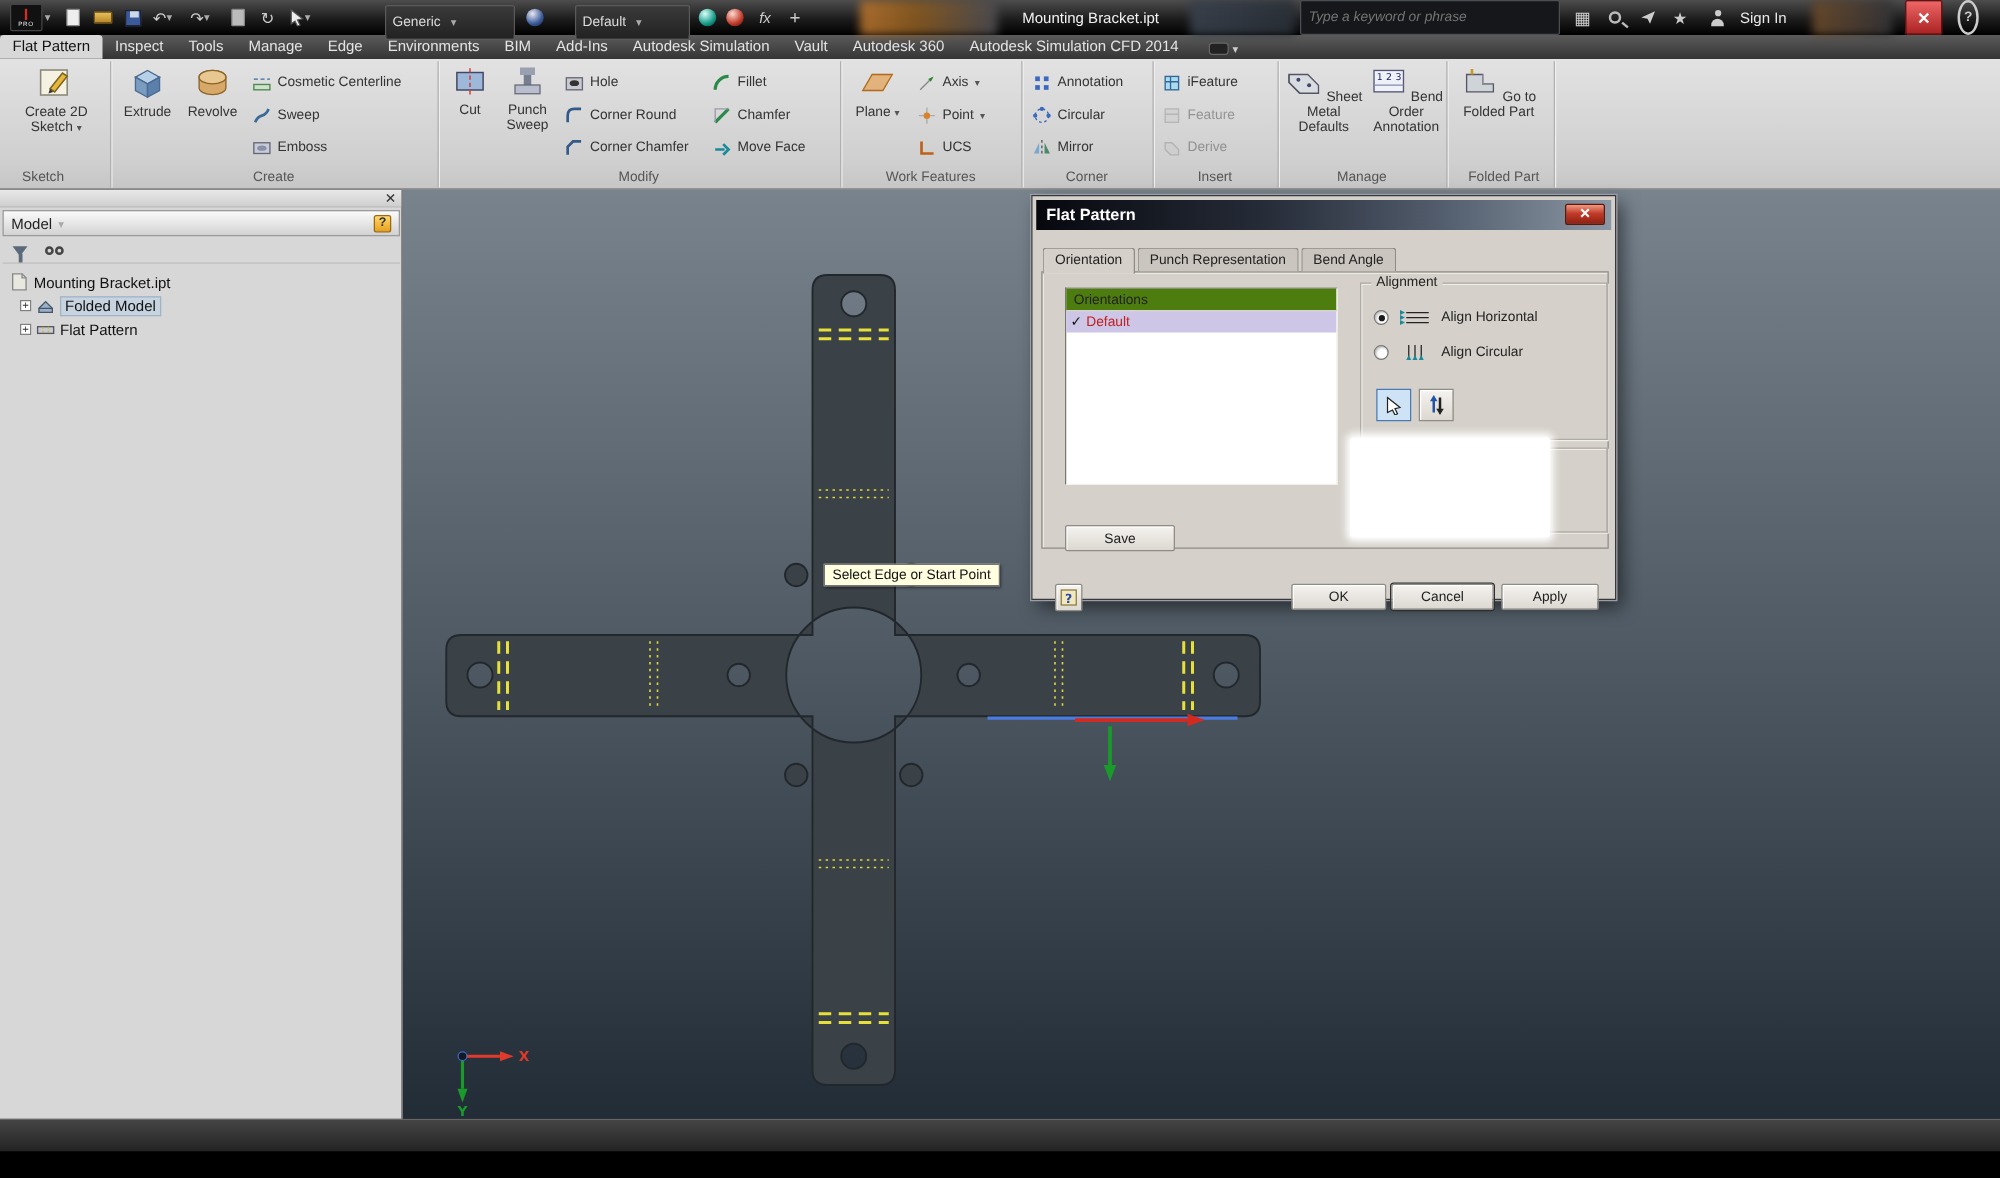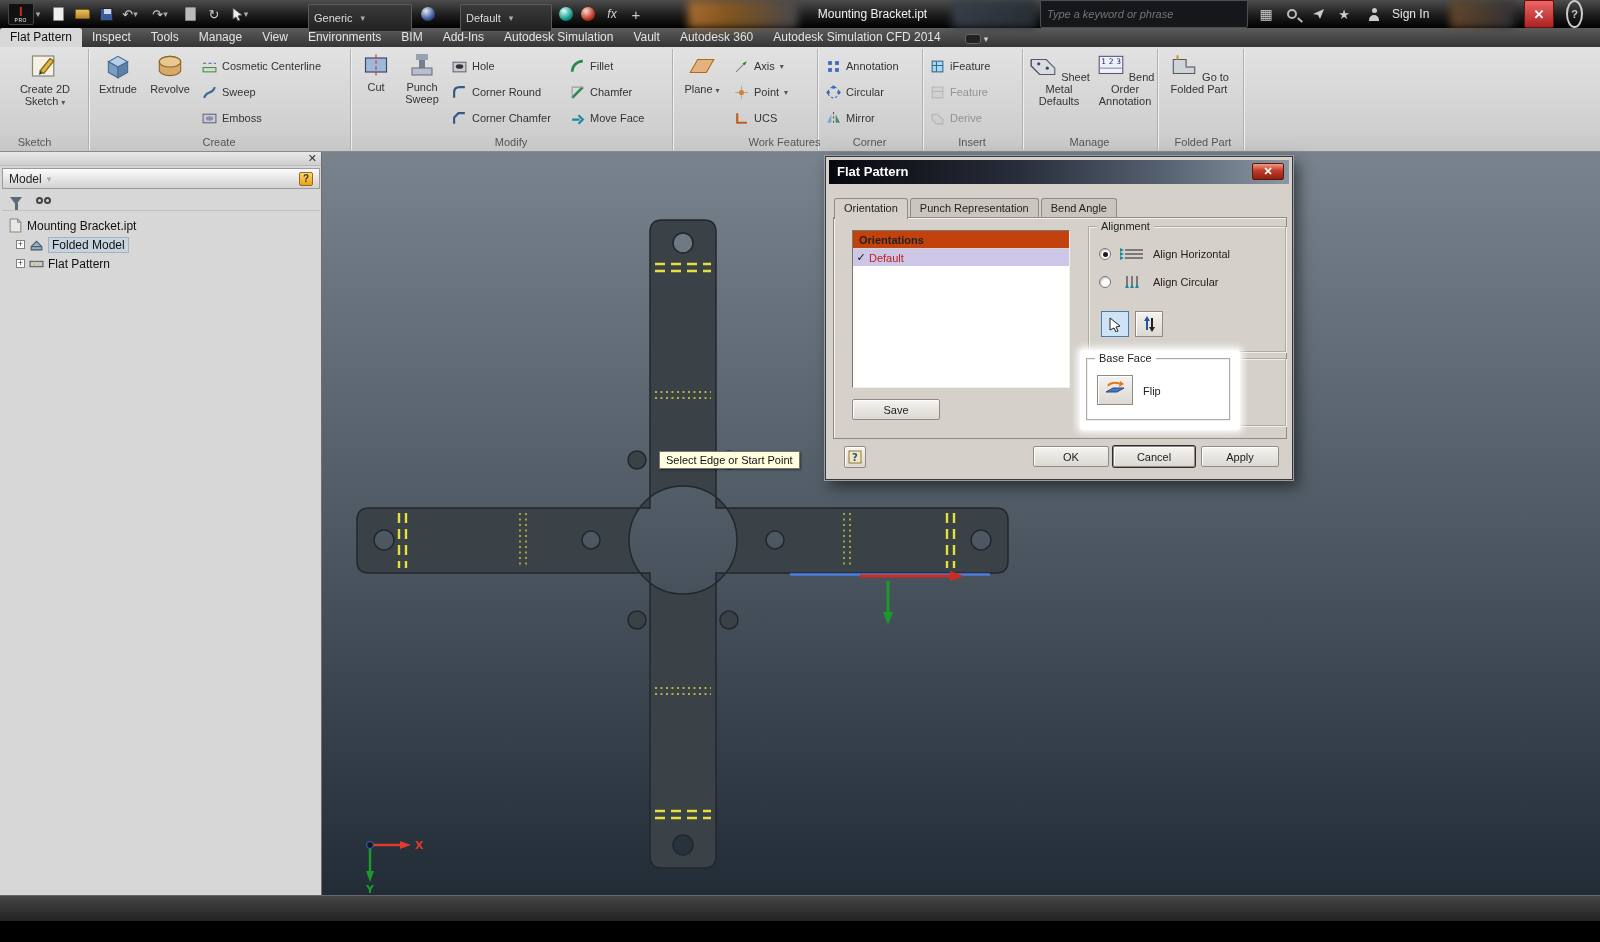--- a/index.html
+++ b/index.html
@@ -108,26 +108,26 @@
                background:linear-gradient(#f09a82,#c23b2a 45%,#8e2010); border:1px solid #5e160a; border-radius:2px;
                color:#fff; font-size:11px; font-weight:bold; text-align:center; line-height:15px; z-index:2; }
   .dlg-tabs { position:absolute; left:8px; top:41px; display:flex; z-index:2; }
   .dtab { font-size:11px; color:#222; background:#cac6bf; border:1px solid #8f8c86; border-bottom:none;
           border-radius:3px 3px 0 0; padding:3px 9px; margin-right:2px; }
   .dtab.active { background:#d5d1ca; padding-bottom:5px; margin-bottom:-2px; position:relative; z-index:3; }
   .dlg-frame { position:absolute; left:7px; top:60px; width:454px; height:222px; border:1px solid #8f8c86;
                background:#d5d1ca; box-shadow:inset 1px 1px 0 #f4f2ee; }
   .listbox { position:absolute; left:18px; top:12px; width:218px; height:158px; background:#fff;
              border:1px solid; border-color:#7a776f #f2f0ec #f2f0ec #7a776f; }
-  .listhdr { height:18px; font-size:11px; color:#222; padding:3px 6px; background:#c2410c; border-bottom:1px solid #d8d5cf;font-weight:bold; }
+  .listhdr { height:18px; font-size:11px; color:#222; padding:3px 6px; background:#4d7c0f; border-bottom:1px solid #d8d5cf; }
   .listitem { height:17px; display:flex; align-items:center; font-size:11px; }
   .listitem .chk { width:16px; text-align:center; color:#111; }
   .btn { font-size:11px; color:#222; background:linear-gradient(#f5f3f0,#dcd8d1); border:1px solid #8f8c86;
          border-radius:2px; box-shadow:inset 1px 1px 0 #fff; text-align:center; display:flex;
-         align-items:center; justify-content:center; cursor:default; }
+         align-items:center; justify-content:center; cursor:default;margin-top:21px; }
   .grpbox { position:absolute; border:1px solid #aeaba4; box-shadow:inset 1px 1px 0 #f0eee9, 1px 1px 0 #f0eee9; }
   .grplab { position:absolute; top:-7px; left:8px; background:#d5d1ca; padding:0 4px; font-size:11px; color:#222; }
   .radio { width:12px; height:12px; border-radius:50%; background:#fff; border:1px solid #777;
            box-shadow:inset 1px 1px 2px #bbb; flex:0 0 auto; }
   .radio.sel::after { content:""; display:block; width:5px; height:5px; margin:2.5px; border-radius:50%; background:#1a1a1a; }
   .alrow { position:absolute; left:10px; display:flex; align-items:center; gap:8px; font-size:11px; color:#222; }
   .toolbtn { position:absolute; width:28px; height:26px; display:flex; align-items:center; justify-content:center; }
   .toolbtn.pressed { background:#cfe3f7; border:1px solid #4a7ab0; }
   .toolbtn.raised { background:linear-gradient(#f5f3f0,#dcd8d1); border:1px solid #8f8c86; box-shadow:inset 1px 1px 0 #fff; }
   .whitehl { position:absolute; background:#fff; border-radius:3px; box-shadow:0 0 6px 3px rgba(255,255,255,.95); z-index:2; }
@@ -222,21 +222,21 @@
         <span>✕</span>
       </div>
     <div class="helpcircle">?</div>
   </div>
 
   <div class="tabstrip">
     <div class="rtab active">Flat Pattern</div>
     <div class="rtab">Inspect</div>
     <div class="rtab">Tools</div>
     <div class="rtab">Manage</div>
-    <div class="rtab">View</div>
+    <div class="rtab">Edge</div>
     <div class="rtab">Environments</div>
     <div class="rtab">BIM</div>
     <div class="rtab">Add-Ins</div>
     <div class="rtab">Autodesk Simulation</div>
     <div class="rtab">Vault</div>
     <div class="rtab">Autodesk 360</div>
     <div class="rtab">Autodesk Simulation CFD 2014</div>
     <div class="roverflow"><span class="cloudbox"></span>▾</div>
   </div>
 
@@ -509,21 +509,21 @@
             <path d="M16 8 L16 15 L24 15" fill="none" stroke="#889"></path>
             <path d="M8 4 L8 8" stroke="#c89a20" stroke-width="2"></path>
           </svg>
       </span>
       <span>Go to Folded Part</span>
     </div>
 
     <div class="plabel" style="left:0; width:69px">Sketch</div>
     <div class="plabel" style="left:88px; width:262px">Create</div>
     <div class="plabel" style="left:350px; width:322px">Modify</div>
-    <div class="plabel" style="left:712px; width:145px">Work Features</div>
+    <div class="plabel" style="left:672px; width:145px">Work Features</div>
     <div class="plabel" style="left:817px; width:105px">Corner</div>
     <div class="plabel" style="left:922px; width:100px">Insert</div>
     <div class="plabel" style="left:1022px; width:135px">Manage</div>
     <div class="plabel" style="left:1157px; width:92px">Folded Part</div>
   </div>
 
   <div class="browser">
     <div class="bgrip">
       <span class="bx">✕</span>
     </div>
@@ -693,31 +693,20 @@
             <line x1="10" y1="2" x2="10" y2="12" stroke="#222" stroke-width="2"></line>
               <polygon points="7,11 10,16 13,11" fill="#222"></polygon>
           </svg>
         </div>
       </div>
 
       <div class="grpbox" style="left:254px; top:140px; width:198px; height:68px"></div>
 
       <div class="whitehl" style="left:246px; top:132px; width:160px; height:80px"></div>
 
-      <div class="grpbox basegrp" style="left:252px; top:140px; width:144px; height:62px">
-        <span class="grplab" style="background:#fff">Base Face</span>
-        <div class="toolbtn raised" style="left:10px; top:16px; width:36px; height:30px">
-          <svg width="22" height="18" viewBox="0 0 22 18">
-            <path d="M2 11 L9 7 L20 7 L13 11 Z" fill="#4a78c8" stroke="#2a4a88"></path>
-            <path d="M4 5 A7 4 0 0 1 16 3" fill="none" stroke="#e07818" stroke-width="2"></path>
-            <polygon points="16,0 20,3 15,6" fill="#e07818"></polygon>
-          </svg>
-        </div>
-        <span style="position:absolute; left:56px; top:26px; font-size:11px; color:#222">Flip</span>
-      </div>
     </div>
 
     <div class="btn dlg-bottom-btn" style="left:18px; top:289px; width:22px; height:22px">
       <svg width="14" height="14" viewBox="0 0 14 14">
           <rect x="1" y="1" width="12" height="12" fill="#f2e8c0" stroke="#8a7a3a"></rect>
           <text x="4" y="11" font-size="10" font-weight="bold" fill="#2a4a9a">?</text>
         </svg>
     </div>
     <div class="btn dlg-bottom-btn" style="left:207px; top:289px; width:76px">
         <span>OK</span>

